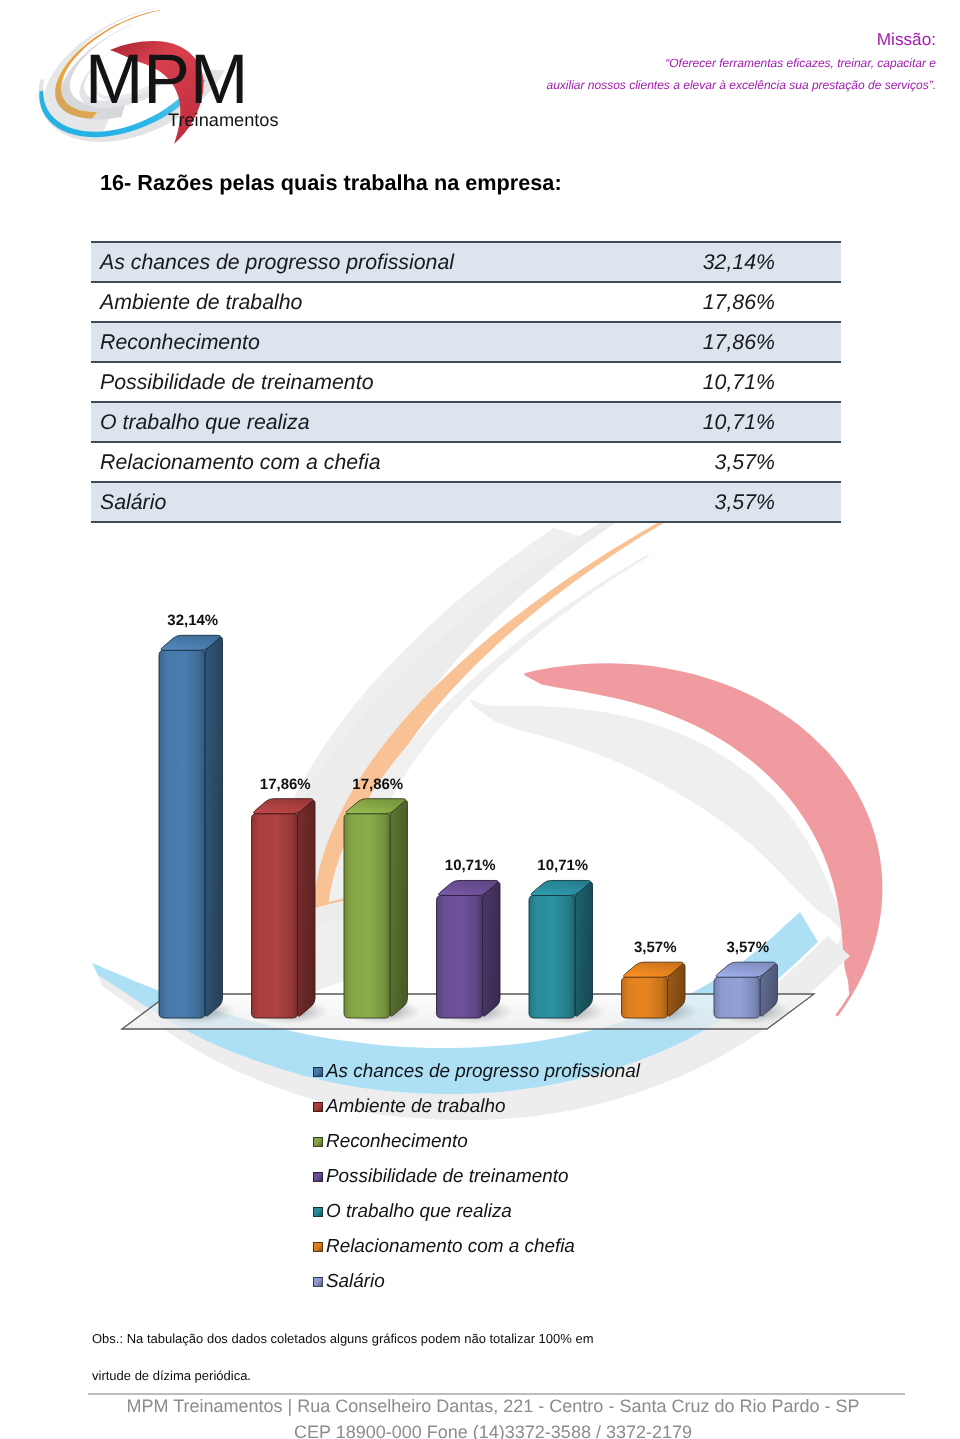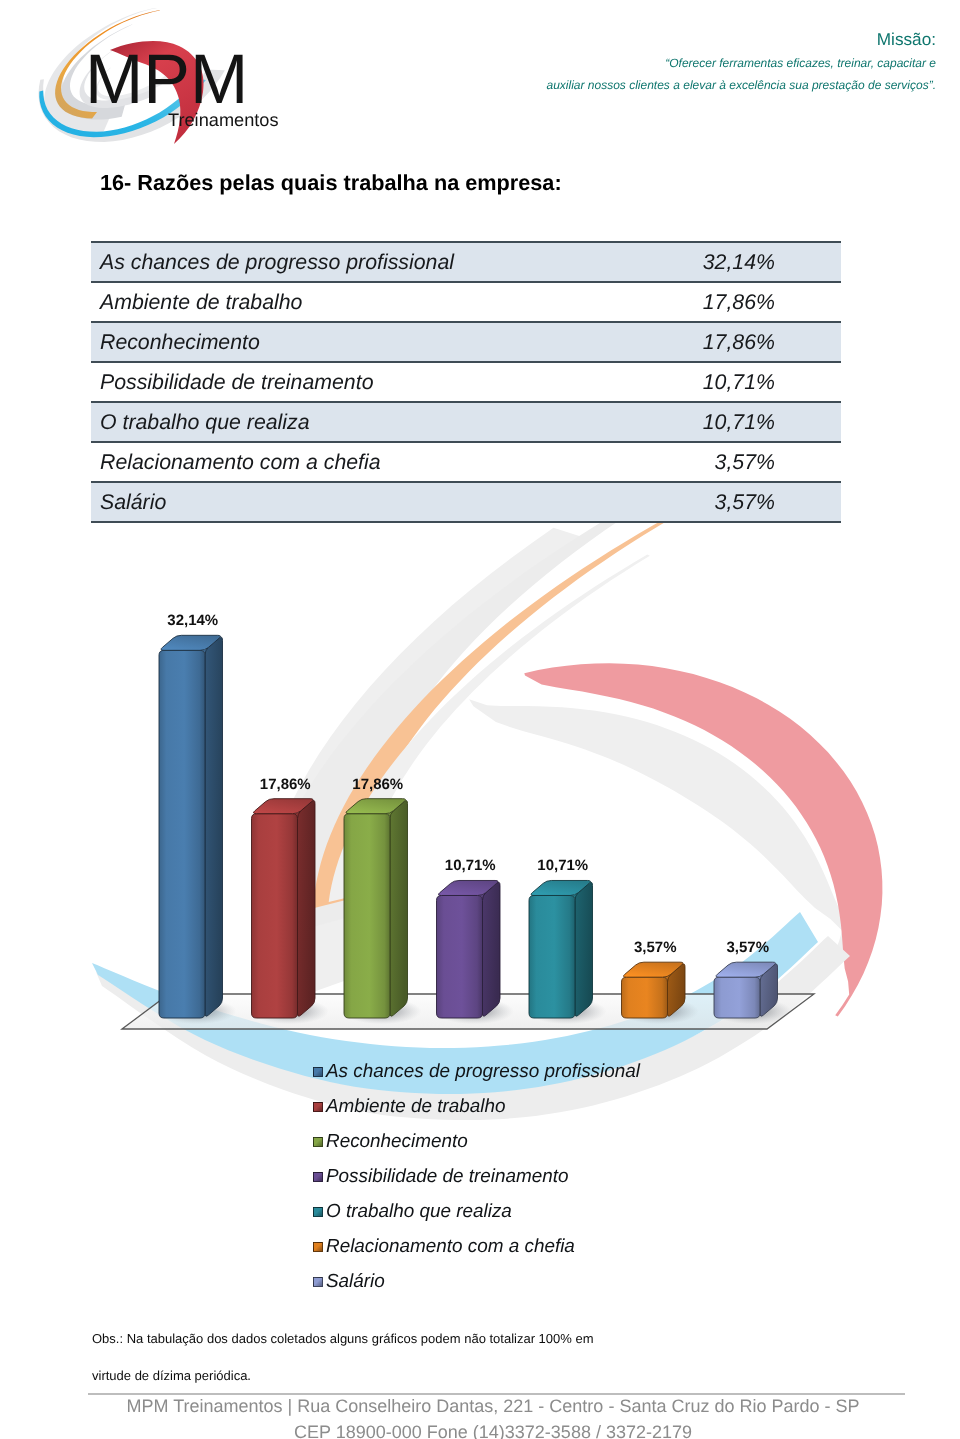--- a/index.html
+++ b/index.html
@@ -3,21 +3,21 @@
 <meta charset="utf-8">
 <style>
   html,body{margin:0;padding:0;}
   body{width:960px;height:1439px;background:#ffffff;font-family:"Liberation Sans",sans-serif;position:relative;overflow:hidden;
        -webkit-font-smoothing:antialiased;text-rendering:geometricPrecision;}
   .page{position:absolute;left:0;top:0;width:960px;height:1439px;}
 
   
   #logo{position:absolute;left:22px;top:8px;width:300px;height:148px;}
   #mission{position:absolute;right:24px;top:27px;text-align:right;
-           font-family:"Liberation Sans",sans-serif;color:#0f766e;}
+           font-family:"Liberation Sans",sans-serif;color:#a21caf;}
   #mission .m-label{font-size:17.2px;line-height:24.5px;font-style:normal;}
   #mission .m-line{font-size:12px;line-height:22.3px;font-style:italic;white-space:nowrap;}
 
   
   #title{position:absolute;left:100px;top:170px;font-size:21.7px;font-weight:bold;color:#000;
          letter-spacing:0px;}
 
   
   #table{position:absolute;left:91px;top:242px;width:750px;}
   .trow{height:40px;display:flex;align-items:center;box-sizing:border-box;position:relative;background:#ffffff;}

